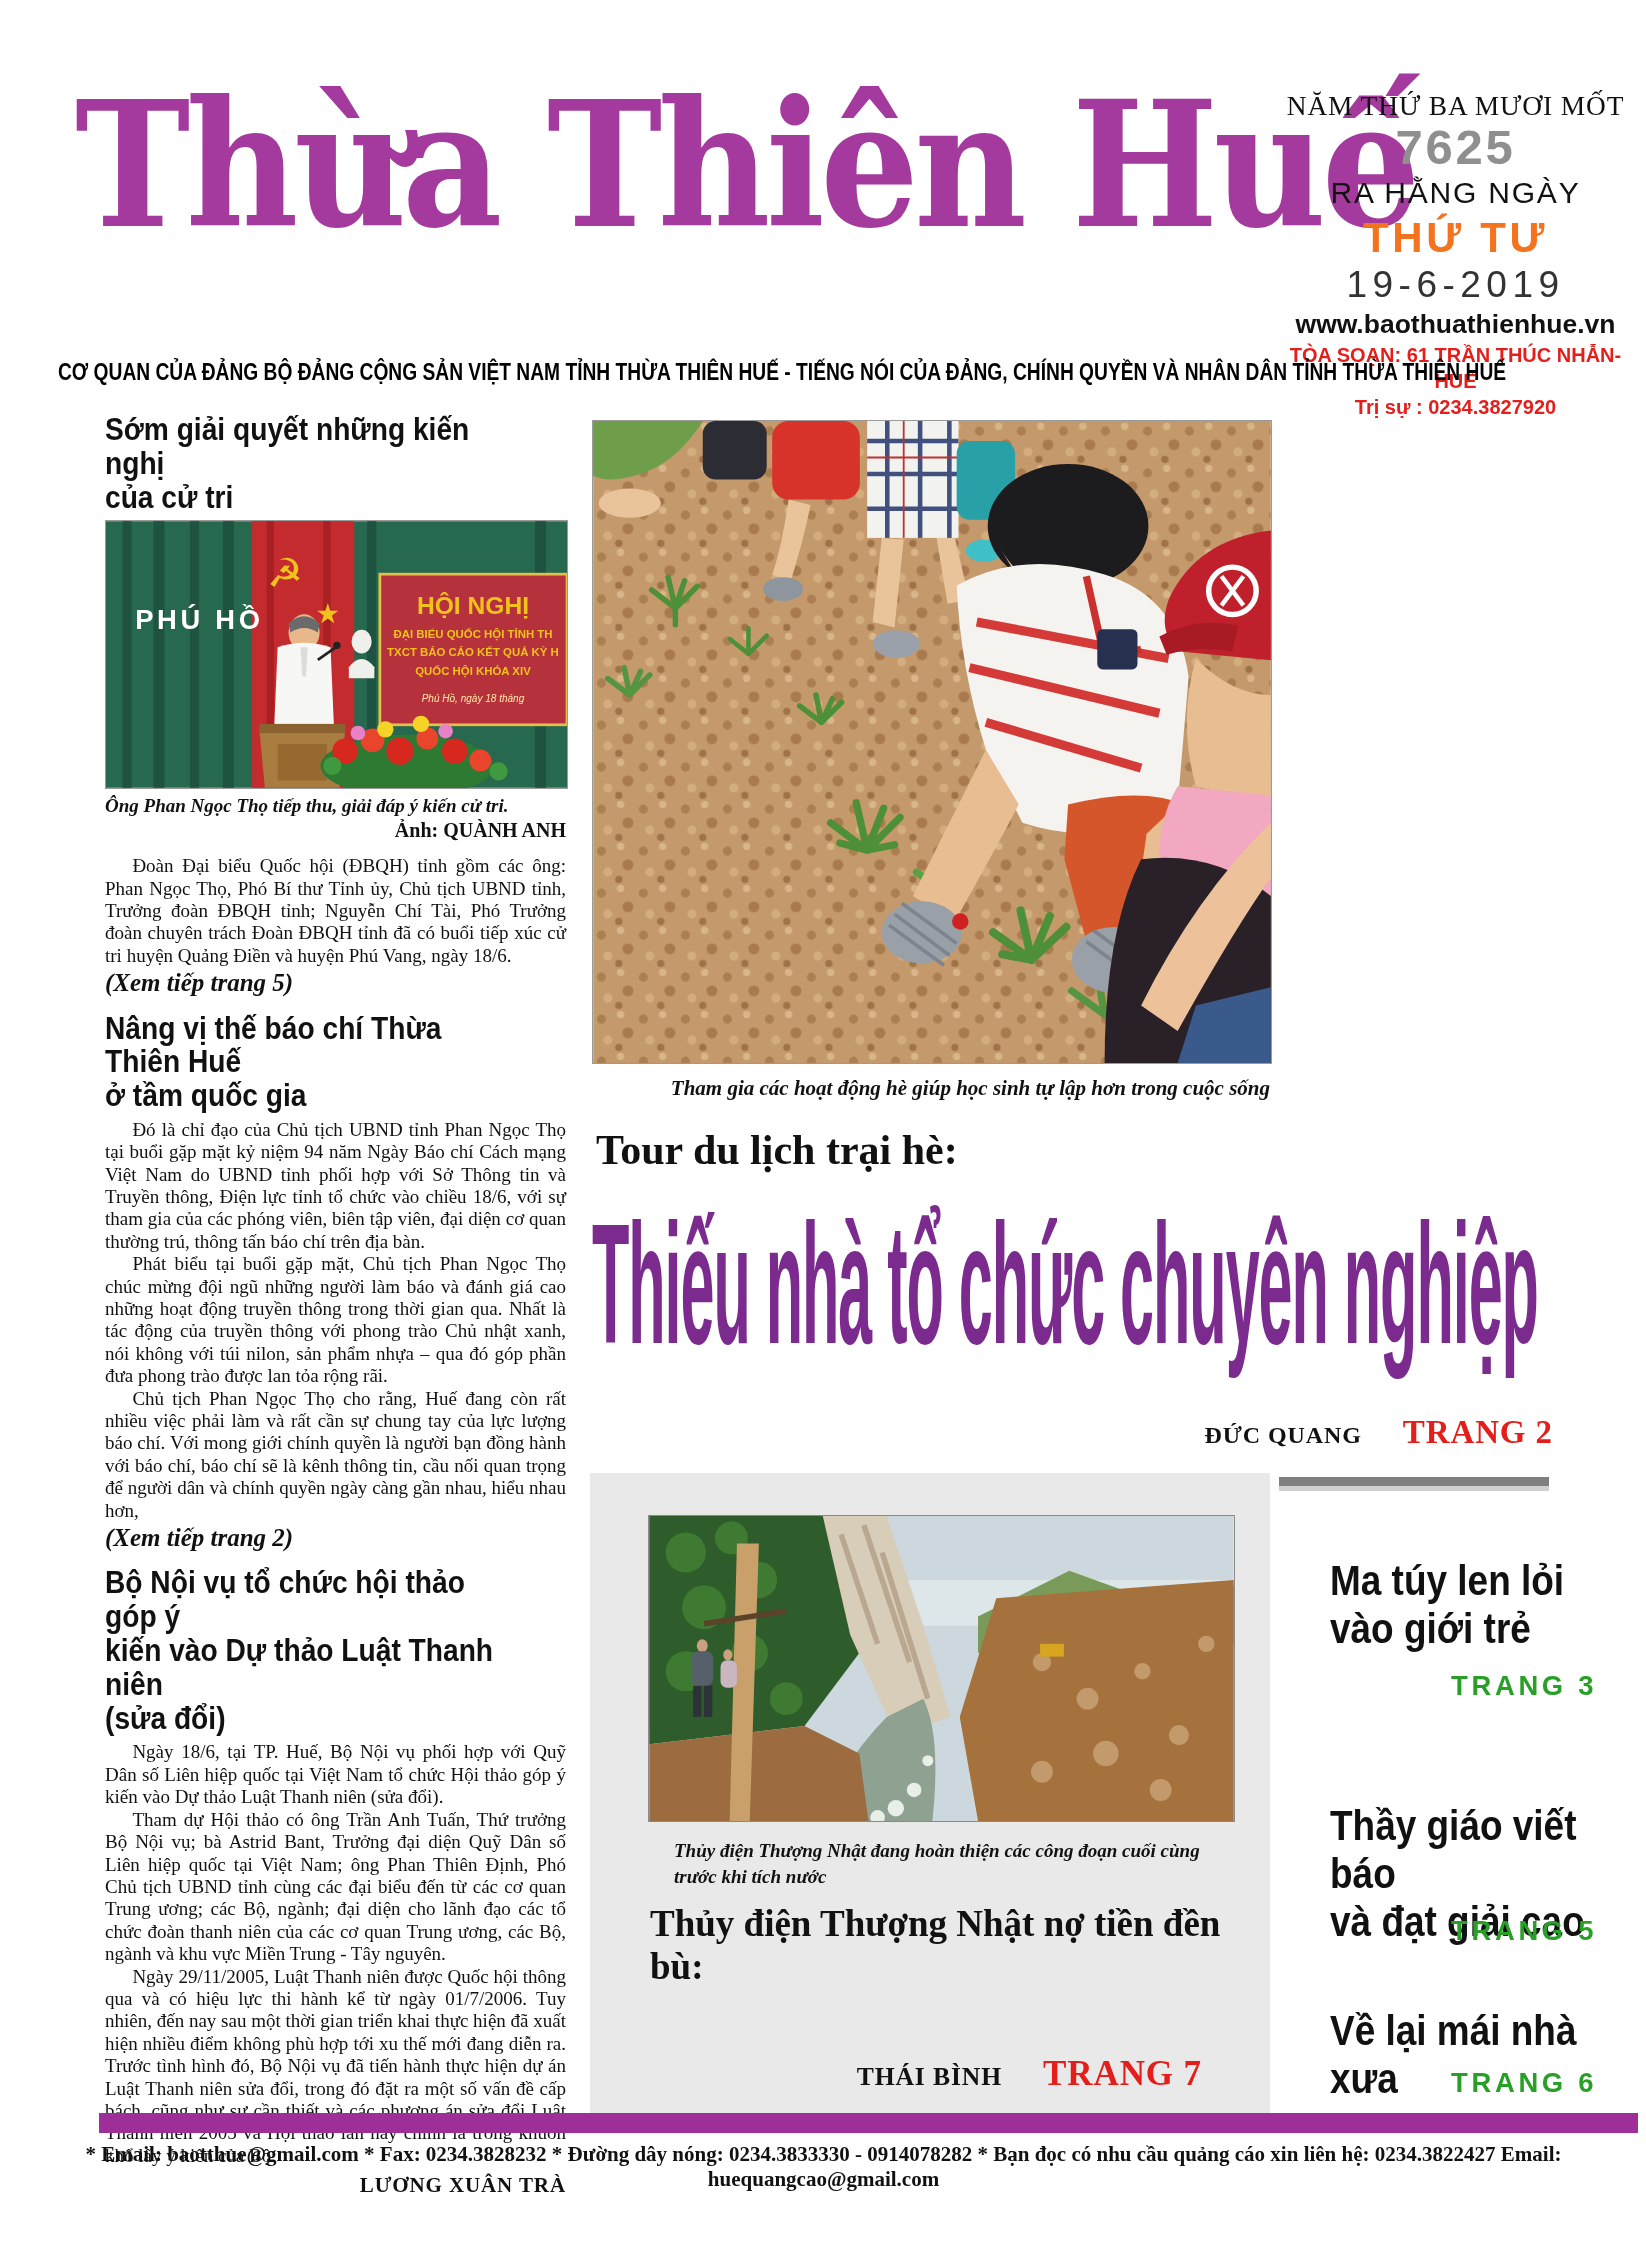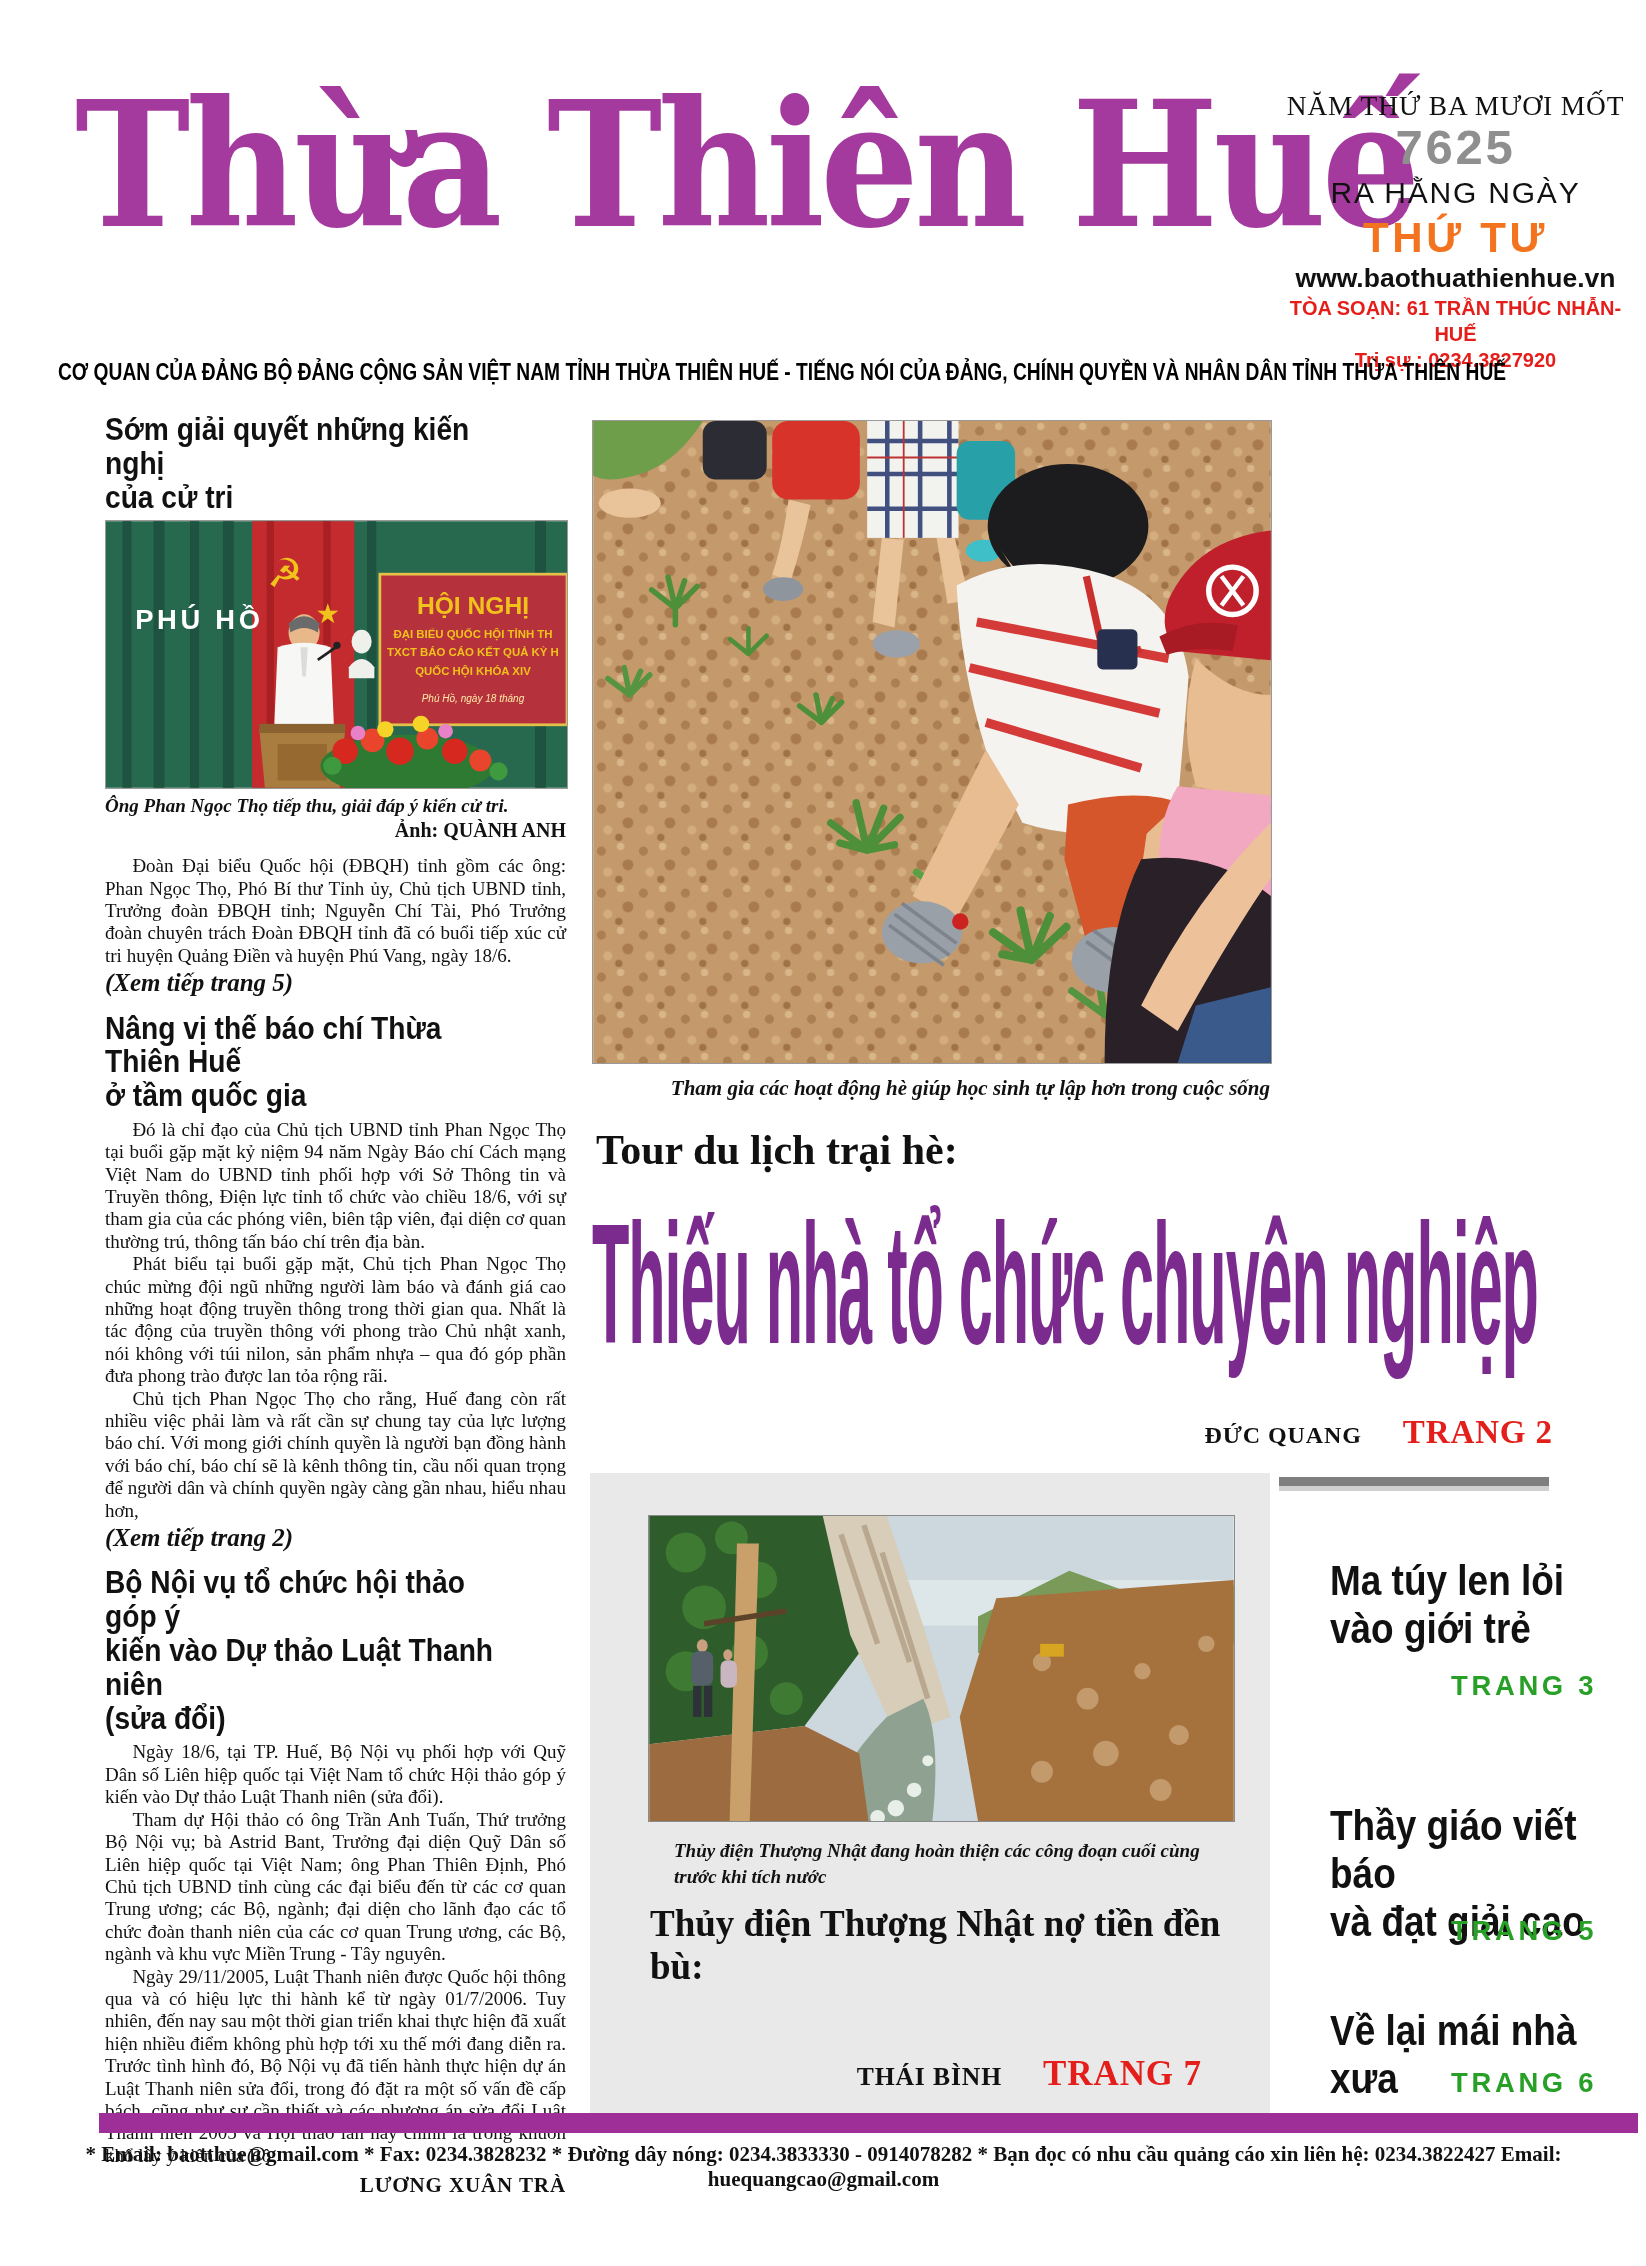--- a/index.html
+++ b/index.html
@@ -63,20 +63,21 @@
 
   <div class="abs" style="left:75px;top:57px;">
     <div class="masthead">Thừa Thiên Huế</div>
   </div>
 
   <div class="abs infobox" style="left:1273px;top:91px;">
     <div class="info-year">NĂM THỨ BA MƯƠI MỐT</div>
     <div class="info-issue">7625</div>
     <div class="info-freq">RA HẰNG NGÀY</div>
     <div class="info-weekday">THỨ TƯ</div>
+    <div class="info-date">19-6-2019</div>
     <div class="info-site">www.baothuathienhue.vn</div>
     <div class="info-addr">TÒA SOẠN: 61 TRẦN THÚC NHẪN-HUẾ</div>
     <div class="info-phone">Trị sự : 0234.3827920</div>
   </div>
 
   <div class="abs" style="left:58px;top:358px;width:1170px;">
     <div class="tagline">CƠ QUAN CỦA ĐẢNG BỘ ĐẢNG CỘNG SẢN VIỆT NAM TỈNH THỪA THIÊN HUẾ - TIẾNG NÓI CỦA ĐẢNG, CHÍNH QUYỀN VÀ NHÂN DÂN TỈNH THỪA THIÊN HUẾ</div>
   </div>
 
   <div class="abs leftcol" style="left:105px;top:413px;">

